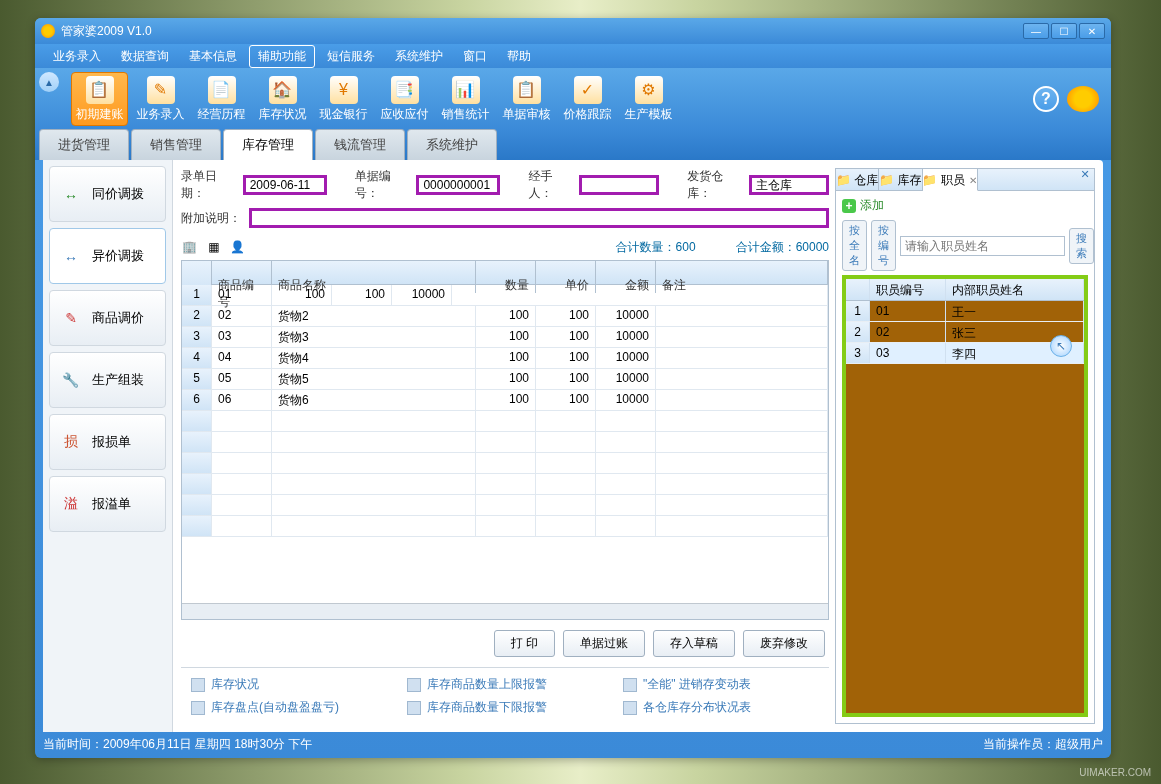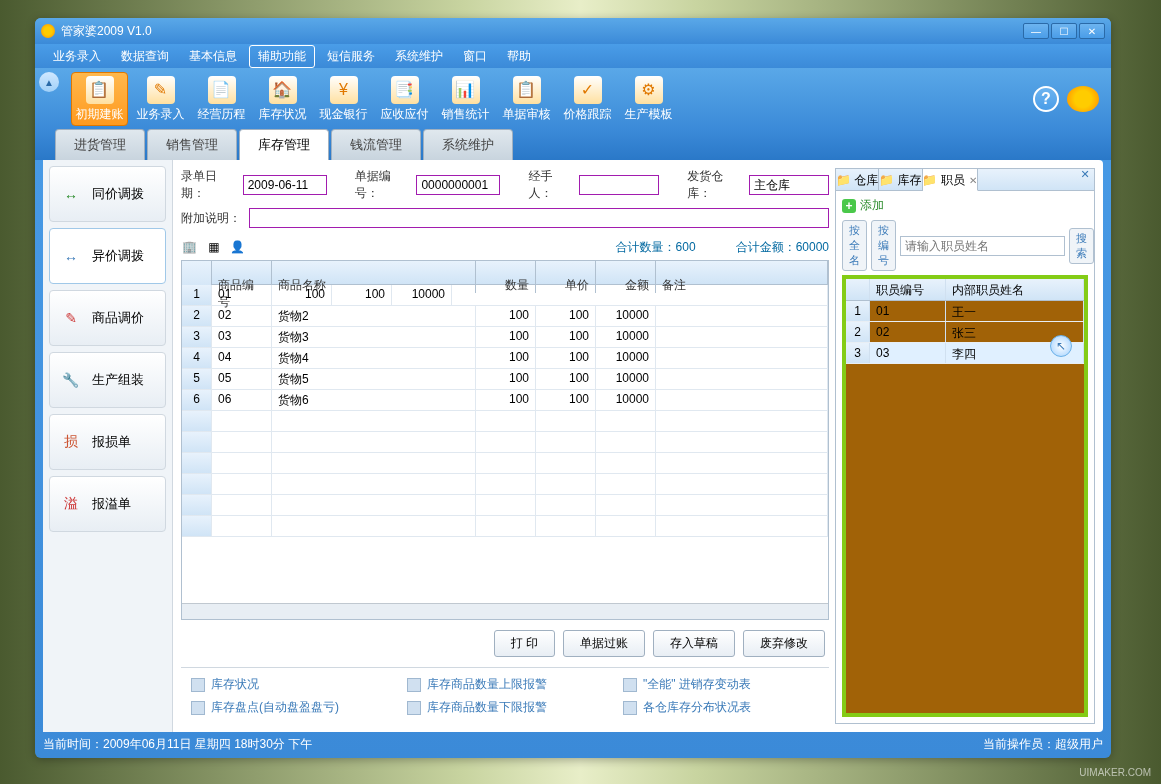--- a/index.html
+++ b/index.html
@@ -16,33 +16,33 @@
 .menu-item.selected { border: 1px solid #fff; }
 .toolbar-wrap { display: flex; align-items: stretch; background: linear-gradient(180deg, #5aa8e8 0%, #3b8ad8 100%); }
 .collapse-btn { width: 20px; display: flex; align-items: center; justify-content: center; background: linear-gradient(180deg, #d0e8ff 0%, #a0d0f8 100%); border-radius: 10px; margin: 4px; cursor: pointer; font-size: 10px; color: #2a6aa8; height: 20px; align-self: flex-start; }
 .toolbar { flex: 1; height: 62px; display: flex; align-items: center; padding: 0 8px; gap: 4px; }
 .tool-btn { width: 57px; height: 54px; display: flex; flex-direction: column; align-items: center; justify-content: center; color: #fff; cursor: pointer; border-radius: 4px; font-size: 12px; }
 .tool-btn.active { background: linear-gradient(180deg, #ffb84d 0%, #ff9a1f 100%); border: 1px solid #e07800; }
 .tool-icon { width: 28px; height: 28px; margin-bottom: 2px; background: linear-gradient(180deg, #fff 0%, #ffe0a0 100%); border-radius: 4px; display: flex; align-items: center; justify-content: center; font-size: 16px; color: #e07800; }
 .right-icons { display: flex; gap: 8px; padding-right: 12px; align-items: center; }
 .help-icon { width: 26px; height: 26px; border: 2px solid #fff; border-radius: 50%; display: flex; align-items: center; justify-content: center; color: #fff; font-size: 16px; font-weight: bold; cursor: pointer; background: linear-gradient(180deg, #6db4f0 0%, #4a9de8 100%); }
 .brush-icon { width: 32px; height: 26px; background: radial-gradient(circle, #ffcc00 40%, #ff8800 100%); border-radius: 50%; cursor: pointer; }
-.mid-tabs { height: 30px; background: linear-gradient(180deg, #3b8ad8 0%, #2a78c8 100%); display: flex; align-items: flex-end; padding: 0 20px; gap: 2px; }
+.mid-tabs { height: 30px; background: linear-gradient(180deg, #3b8ad8 0%, #2a78c8 100%); display: flex; align-items: flex-end; padding: 0 4px; gap: 2px; }
 .mid-tab { padding: 6px 18px; background: linear-gradient(180deg, #e0e8ee 0%, #c8d4de 100%); border-radius: 4px 4px 0 0; cursor: pointer; color: #444; border: 1px solid #a0b0c0; border-bottom: none; font-size: 13px;}
 .mid-tab.active { background: #fff; color: #000; }
 .content { position: absolute; top: 142px; left: 8px; right: 8px; bottom: 26px; background: #fff; border-radius: 0 4px 4px 4px; display: flex; }
 .sidebar { width: 130px; background: #f0f4f8; border-right: 1px solid #d0d8e0; padding: 6px; display: flex; flex-direction: column; gap: 6px; }
 .side-item { height: 56px; background: linear-gradient(180deg, #fff 0%, #e8eef4 100%); border: 1px solid #d0d8e0; border-radius: 4px; display: flex; align-items: center; padding: 0 10px; cursor: pointer; gap: 10px; font-size: 13px; }
 .side-item.active { background: #fff; border-color: #a0c8e8; }
 .side-icon { width: 22px; height: 22px; border-radius: 4px; display: flex; align-items: center; justify-content: center; font-size: 14px; }
 .main { flex: 1; padding: 8px; display: flex; gap: 6px; }
 .form-area { flex: 1; display: flex; flex-direction: column; }
 .form-row { display: flex; align-items: center; gap: 8px; margin-bottom: 6px; font-size: 12px; }
 .form-row label { color: #333; }
-.form-row input, .form-row .inp { border: 1px solid #a21caf; height: 20px; padding: 0 4px; background: #fff; font-size: 12px; }
+.form-row input, .form-row .inp { border: 3px solid #a21caf; height: 20px; padding: 0 4px; background: #fff; font-size: 12px; }
 .mini-toolbar { display: flex; gap: 6px; align-items: center; margin: 4px 0; }
 .mini-icon { width: 18px; height: 18px; cursor: pointer; display: flex; align-items: center; justify-content: center; }
 .summary { margin-left: auto; display: flex; gap: 40px; color: #0369a1; }
 .grid { flex: 1; border: 1px solid #b0c0d0; background: #fff; overflow: hidden; position: relative; }
 .grid-head { display: flex; background: linear-gradient(180deg, #e8f2fc 0%, #d0e4f6 100%); border-bottom: 1px solid #b0c0d0; height: 24px; }
 .grid-head .cell { border-right: 1px solid #b0c0d0; padding: 16px 6px; font-size: 12px; color: #333; }
 .grid-body { overflow-y: auto; height: calc(100% - 40px); }
 .grid-row { display: flex; border-bottom: 1px solid #e0e8f0; height: 21px; }
 .grid-row .cell { border-right: 1px solid #e0e8f0; padding: 2px 6px; font-size: 12px; }
 .c-idx { width: 30px; background: linear-gradient(180deg, #e8f2fc 0%, #d0e4f6 100%); text-align: center; }

